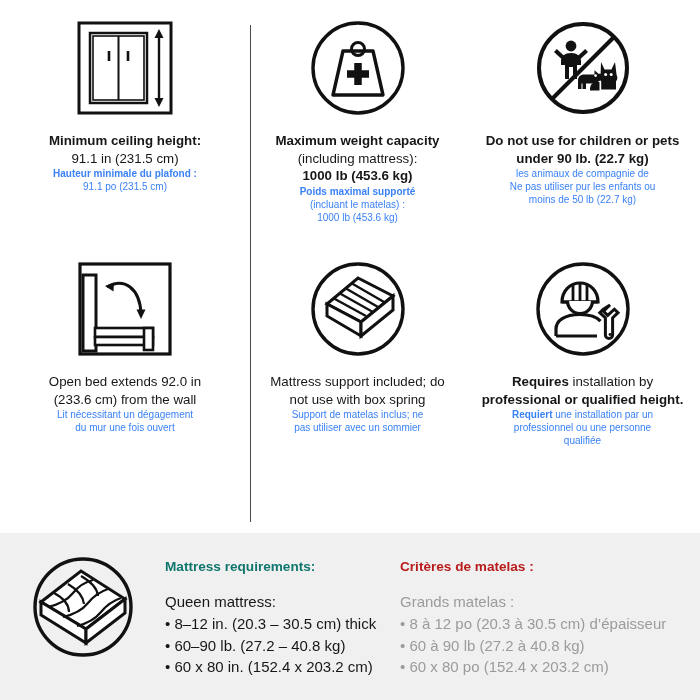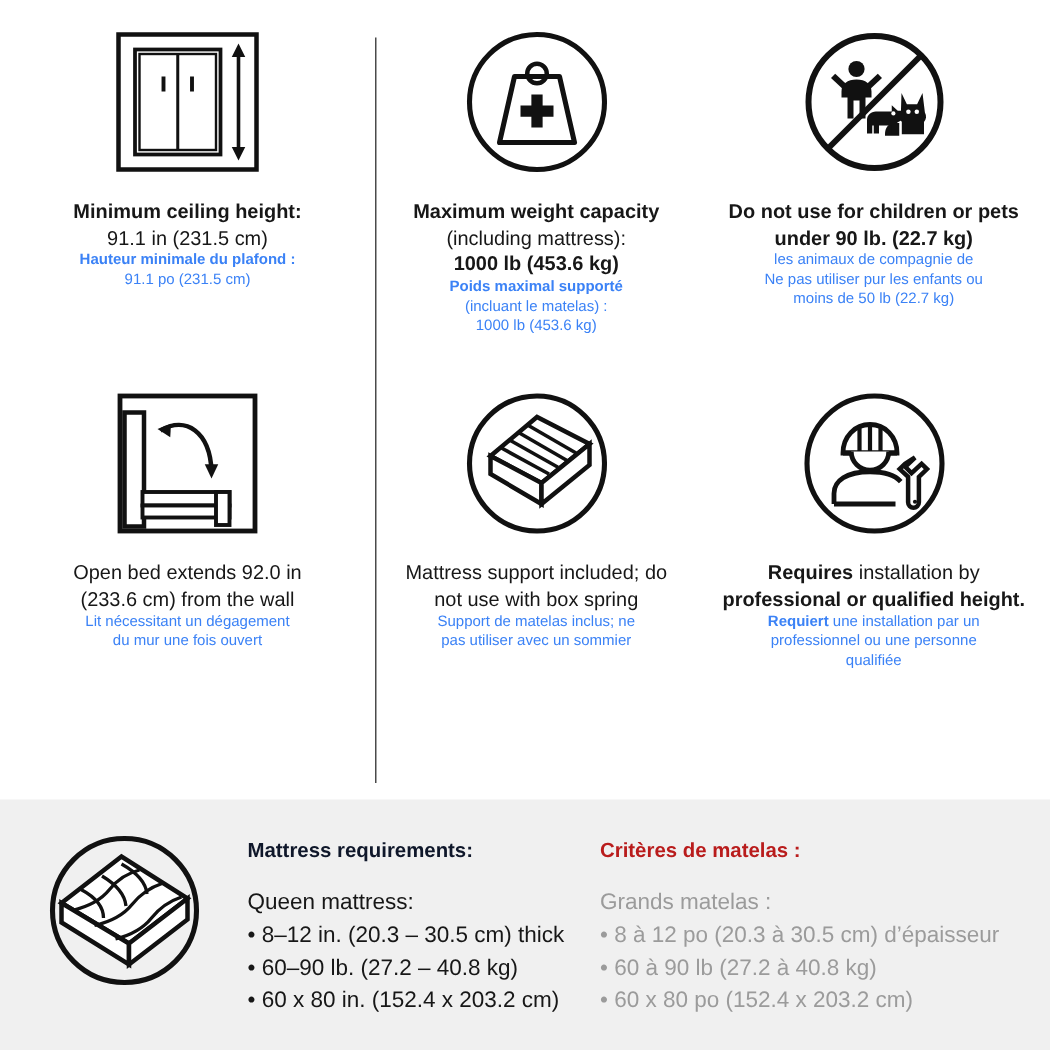--- a/index.html
+++ b/index.html
@@ -49,21 +49,21 @@
     background:#f0f0f0;
     display:flex;align-items:flex-start;
   }
   .foot-icon{
     width:165px;display:flex;justify-content:center;padding-top:22px;
   }
   .foot-col{padding-top:26px;}
   .foot-col.en-col{width:235px;}
   .foot-col.fr-col{width:300px;}
   .foot-title{font-size:13.6px;font-weight:bold;margin-bottom:17px;}
-  .foot-title.en-c{color:#0f172a;}
+  .foot-title.en-c{color:#0f766e;}
   .foot-title.fr-c{color:#b91c1c;}
   .foot-sub{font-size:15px;line-height:1.45;}
   .foot-sub.en-c{color:#171717;}
   .foot-sub.fr-c{color:#9b9b9b;}
   .foot-sub .li{display:block;}
 
   svg{display:block;}
 </style>
 </head>
 <body>

